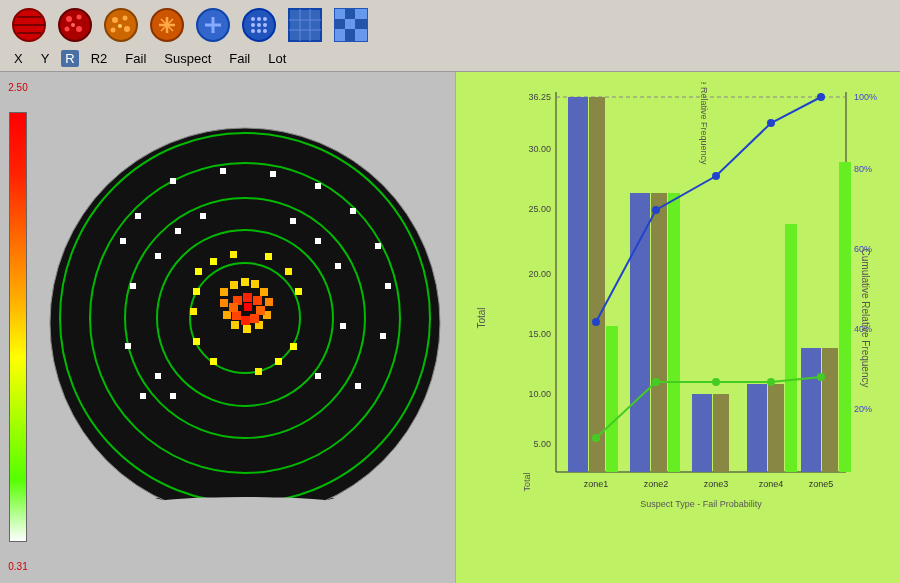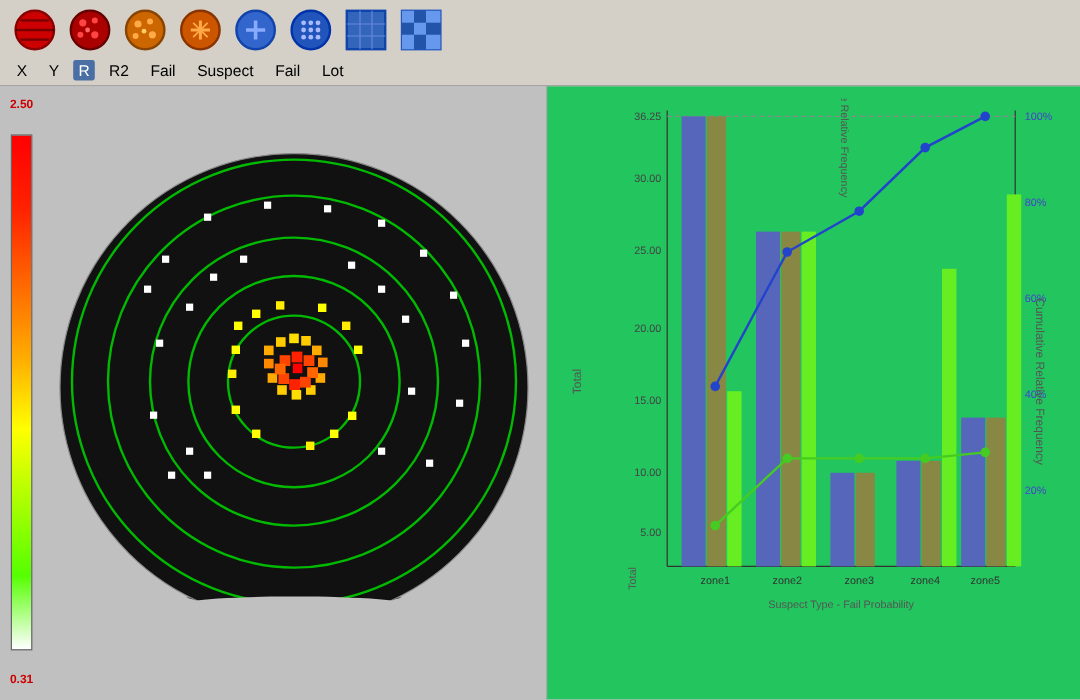--- a/index.html
+++ b/index.html
@@ -100,35 +100,35 @@
     #colorscale-bar {
       width: 18px;
       height: 450px;
       background: linear-gradient(to bottom, #ff0000, #ff4400, #ff8800, #ffcc00, #ffff00, #ccff00, #66ff00, #ffffff);
       border: 1px solid #666;
     }
 
     .scale-label {
       font-size: 10px;
       color: #cc0000;
-      font-weight: bold;
+      font-weight: normal;
     }
 
     #wafer-canvas {
       width: 400px;
       height: 490px;
       position: relative;
       margin-left: 35px;
     }
 
     
     #right-panel {
       flex: 1;
       height: 511px;
-      background: #22c55e;
+      background: #bef264;
       border-left: 1px solid #aaa;
       padding: 10px 10px 30px 50px;
       position: relative;
     }
 
     #chart-area {
       width: 100%;
       height: 100%;
       position: relative;
     }

